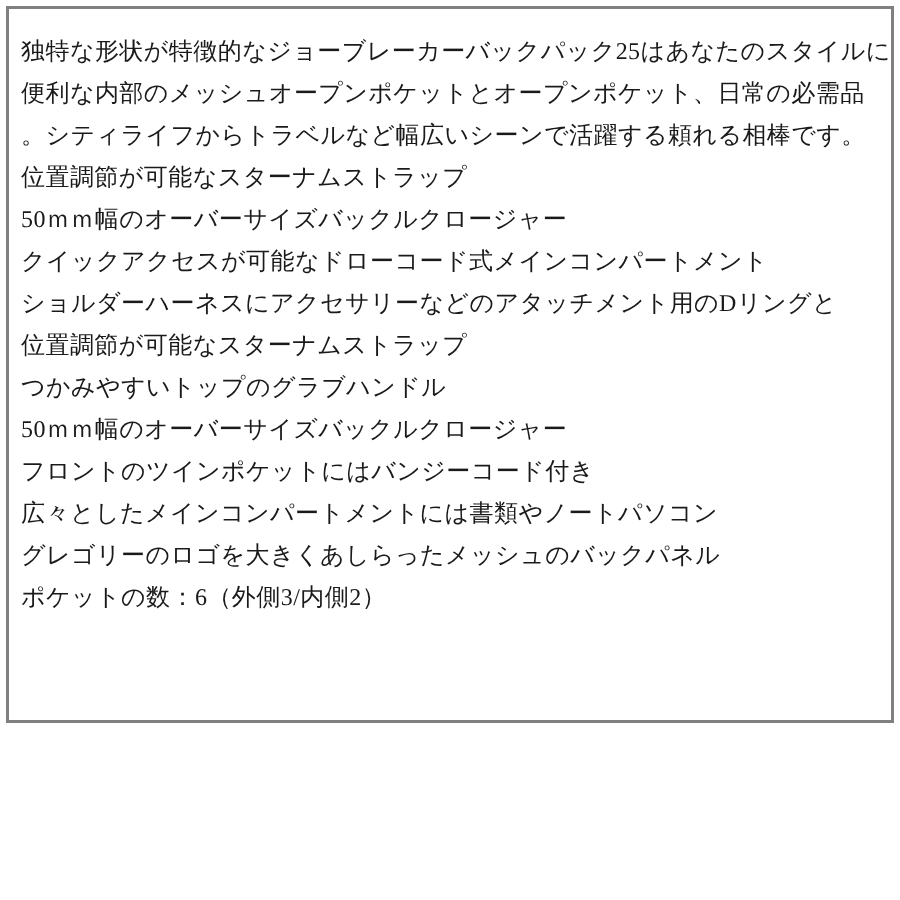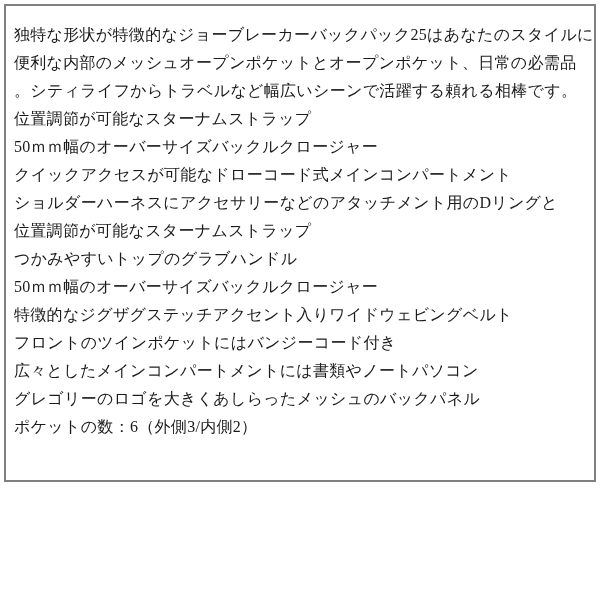--- a/index.html
+++ b/index.html
@@ -47,19 +47,18 @@
       <div class="desc-line">独特な形状が特徴的なジョーブレーカーバックパック25はあなたのスタイルに</div>
       <div class="desc-line">便利な内部のメッシュオープンポケットとオープンポケット、日常の必需品</div>
       <div class="desc-line">。シティライフからトラベルなど幅広いシーンで活躍する頼れる相棒です。</div>
       <div class="desc-line">位置調節が可能なスターナムストラップ</div>
       <div class="desc-line">50ｍｍ幅のオーバーサイズバックルクロージャー</div>
       <div class="desc-line">クイックアクセスが可能なドローコード式メインコンパートメント</div>
       <div class="desc-line">ショルダーハーネスにアクセサリーなどのアタッチメント用のDリングと</div>
       <div class="desc-line">位置調節が可能なスターナムストラップ</div>
       <div class="desc-line">つかみやすいトップのグラブハンドル</div>
       <div class="desc-line">50ｍｍ幅のオーバーサイズバックルクロージャー</div>
-      <div class="desc-line">特徴的なジグザグステッチアクセント入りワイドウェビングベルト</div>
       <div class="desc-line">フロントのツインポケットにはバンジーコード付き</div>
       <div class="desc-line">広々としたメインコンパートメントには書類やノートパソコン</div>
       <div class="desc-line">グレゴリーのロゴを大きくあしらったメッシュのバックパネル</div>
       <div class="desc-line">ポケットの数：6（外側3/内側2）</div>
     </div>
 </div>
 
 </body></html>

